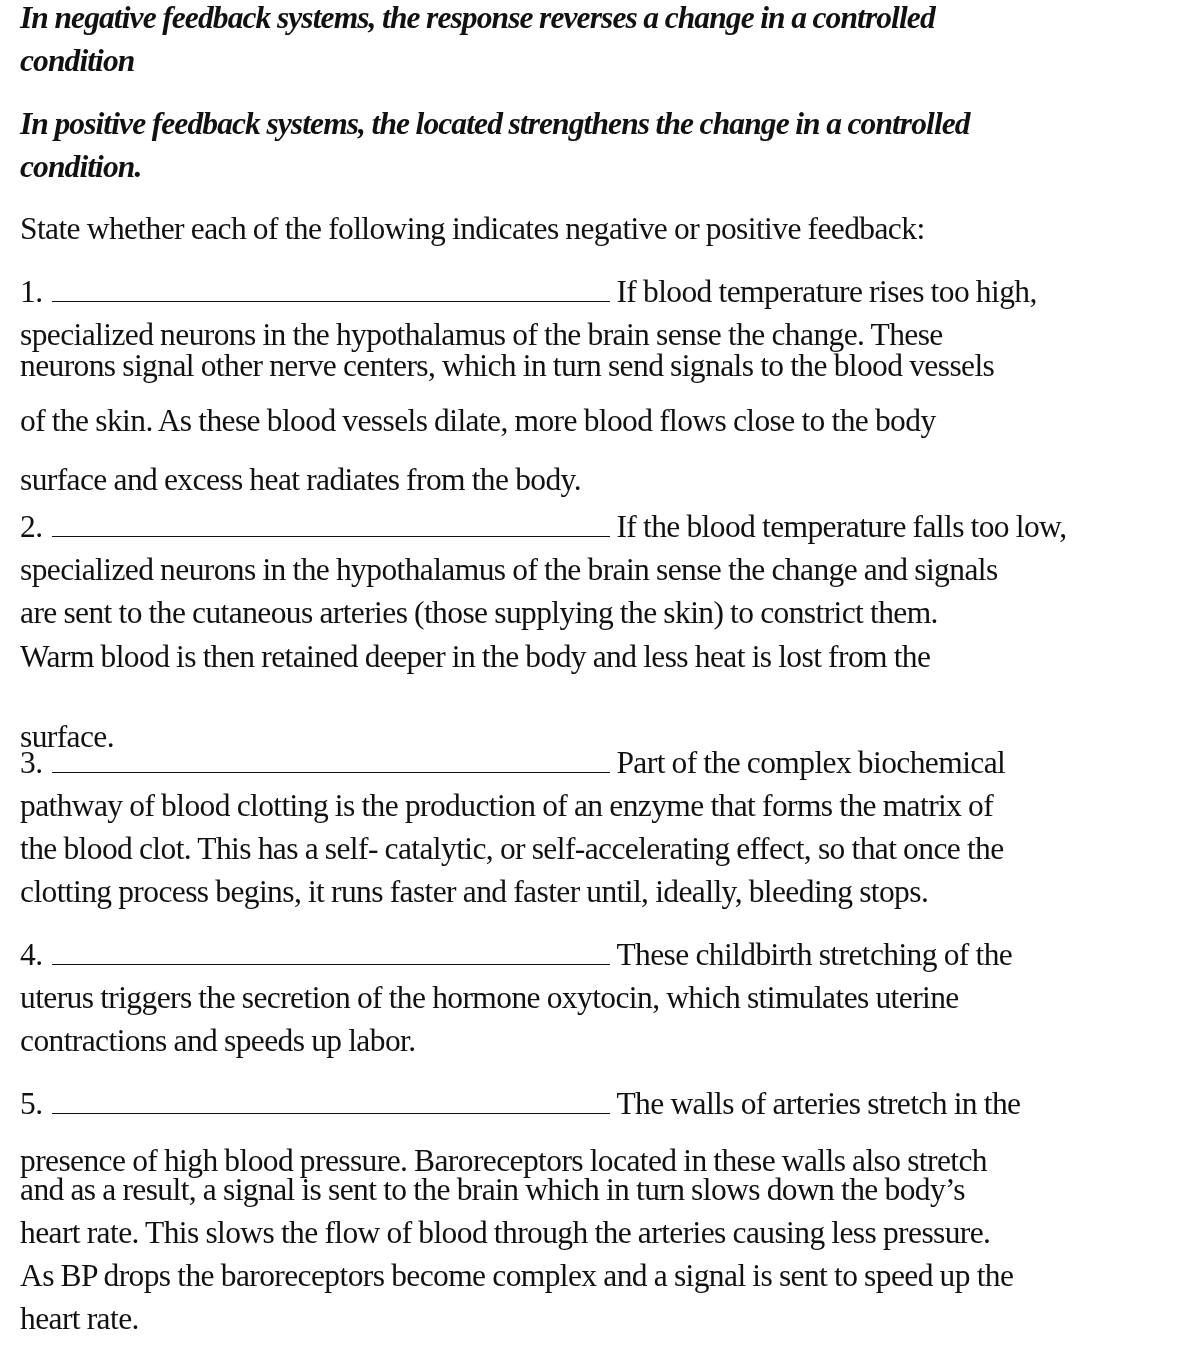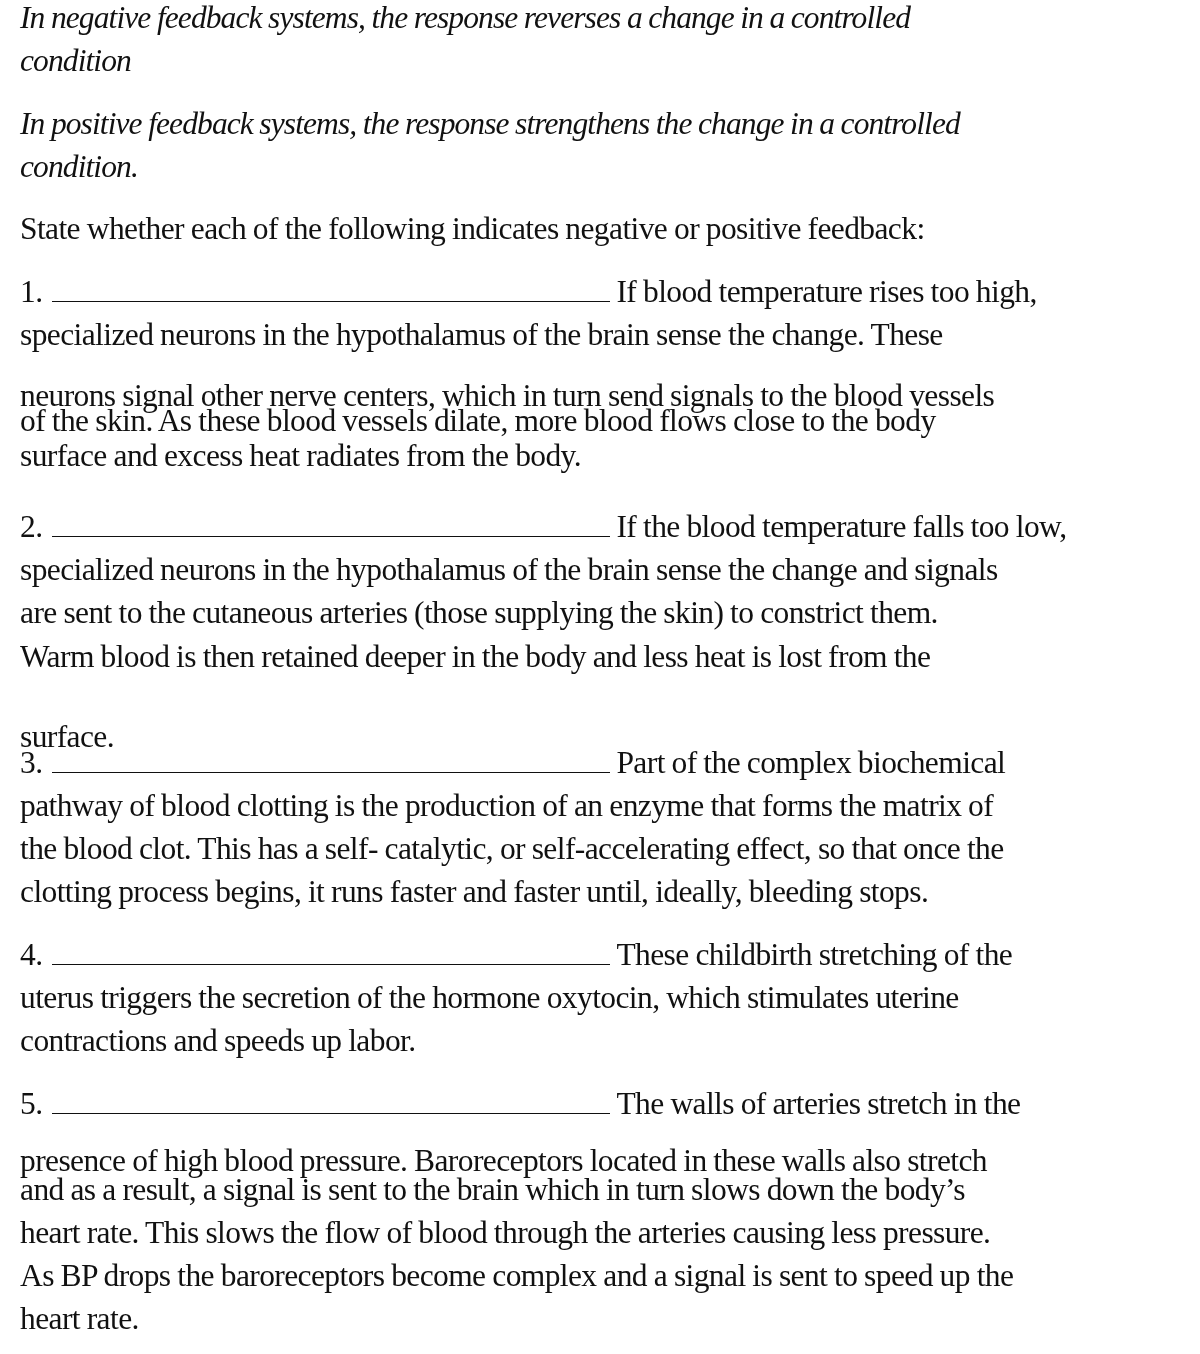--- a/index.html
+++ b/index.html
@@ -22,21 +22,21 @@
     .line {
       position: absolute;
       left: 20px;
       white-space: nowrap;
       font-size: 31.5px;
       letter-spacing: -0.6px;
       word-spacing: -0.5px;
       line-height: 1;
     }
     .bi {
-      font-weight: normal;
+      font-weight: bold;
       font-style: italic;
       letter-spacing: -0.9px;
     }
     .blank {
       display: inline-block;
       width: 558px;
       border-bottom: 1.6px solid #111;
       height: 22px;
       margin-left: 10px;
       margin-right: 6px;
@@ -44,32 +44,32 @@
     }
   </style>
 </head>
 <body>
 
 <div class="page">
 
   <div class="line bi" style="top:2px">In negative feedback systems, the response reverses a change in a controlled</div>
   <div class="line bi" style="top:45px">condition</div>
 
-  <div class="line bi" style="top:108px">In positive feedback systems, the response strengthens the change in a controlled</div>
+  <div class="line bi" style="top:108px">In positive feedback systems, the located strengthens the change in a controlled</div>
   <div class="line bi" style="top:151px">condition.</div>
 
   <div class="line" style="top:213px">State whether each of the following indicates negative or positive feedback:</div>
 
   <div class="line" style="top:276px">
     <span>1.</span><span class="blank"></span><span>If blood temperature rises too high,</span>
   </div>
   <div class="line" style="top:319px">specialized neurons in the hypothalamus of the brain sense the change. These</div>
-  <div class="line" style="top:380px">neurons signal other nerve centers, which in turn send signals to the blood vessels</div>
+  <div class="line" style="top:350px">neurons signal other nerve centers, which in turn send signals to the blood vessels</div>
   <div class="line" style="top:405px">of the skin. As these blood vessels dilate, more blood flows close to the body</div>
-  <div class="line" style="top:440px">surface and excess heat radiates from the body.</div>
+  <div class="line" style="top:464px">surface and excess heat radiates from the body.</div>
 
   <div class="line" style="top:511px">
     <span>2.</span><span class="blank"></span><span>If the blood temperature falls too low,</span>
   </div>
   <div class="line" style="top:554px">specialized neurons in the hypothalamus of the brain sense the change and signals</div>
   <div class="line" style="top:597px">are sent to the cutaneous arteries (those supplying the skin) to constrict them.</div>
   <div class="line" style="top:641px">Warm blood is then retained deeper in the body and less heat is lost from the</div>
   <div class="line" style="top:721px">surface.</div>
 
   <div class="line" style="top:747px">

